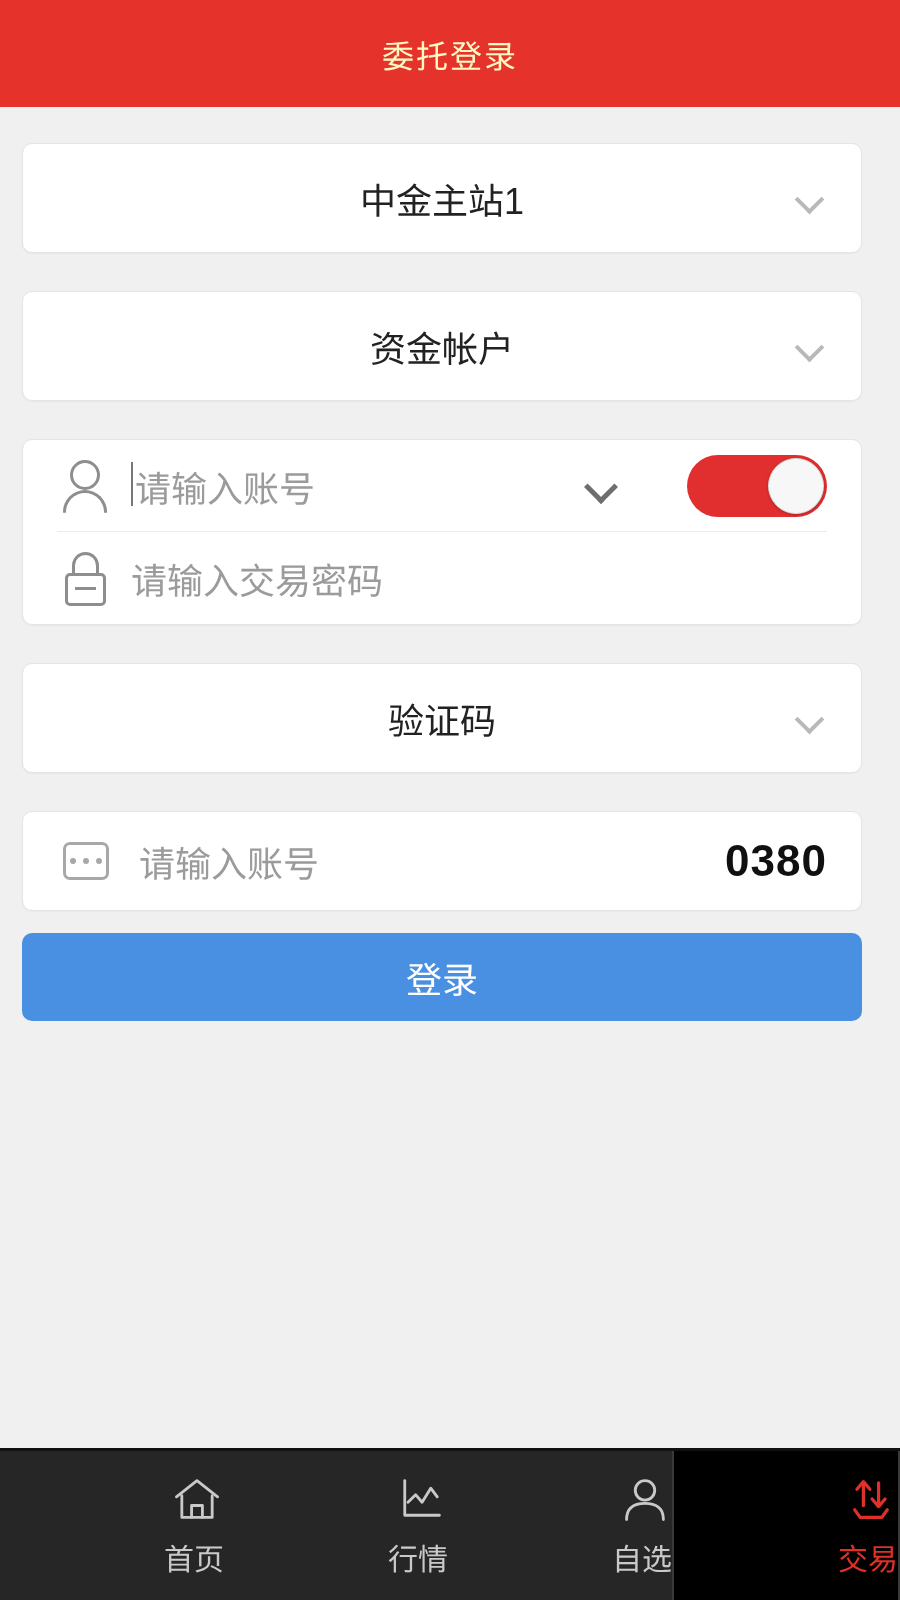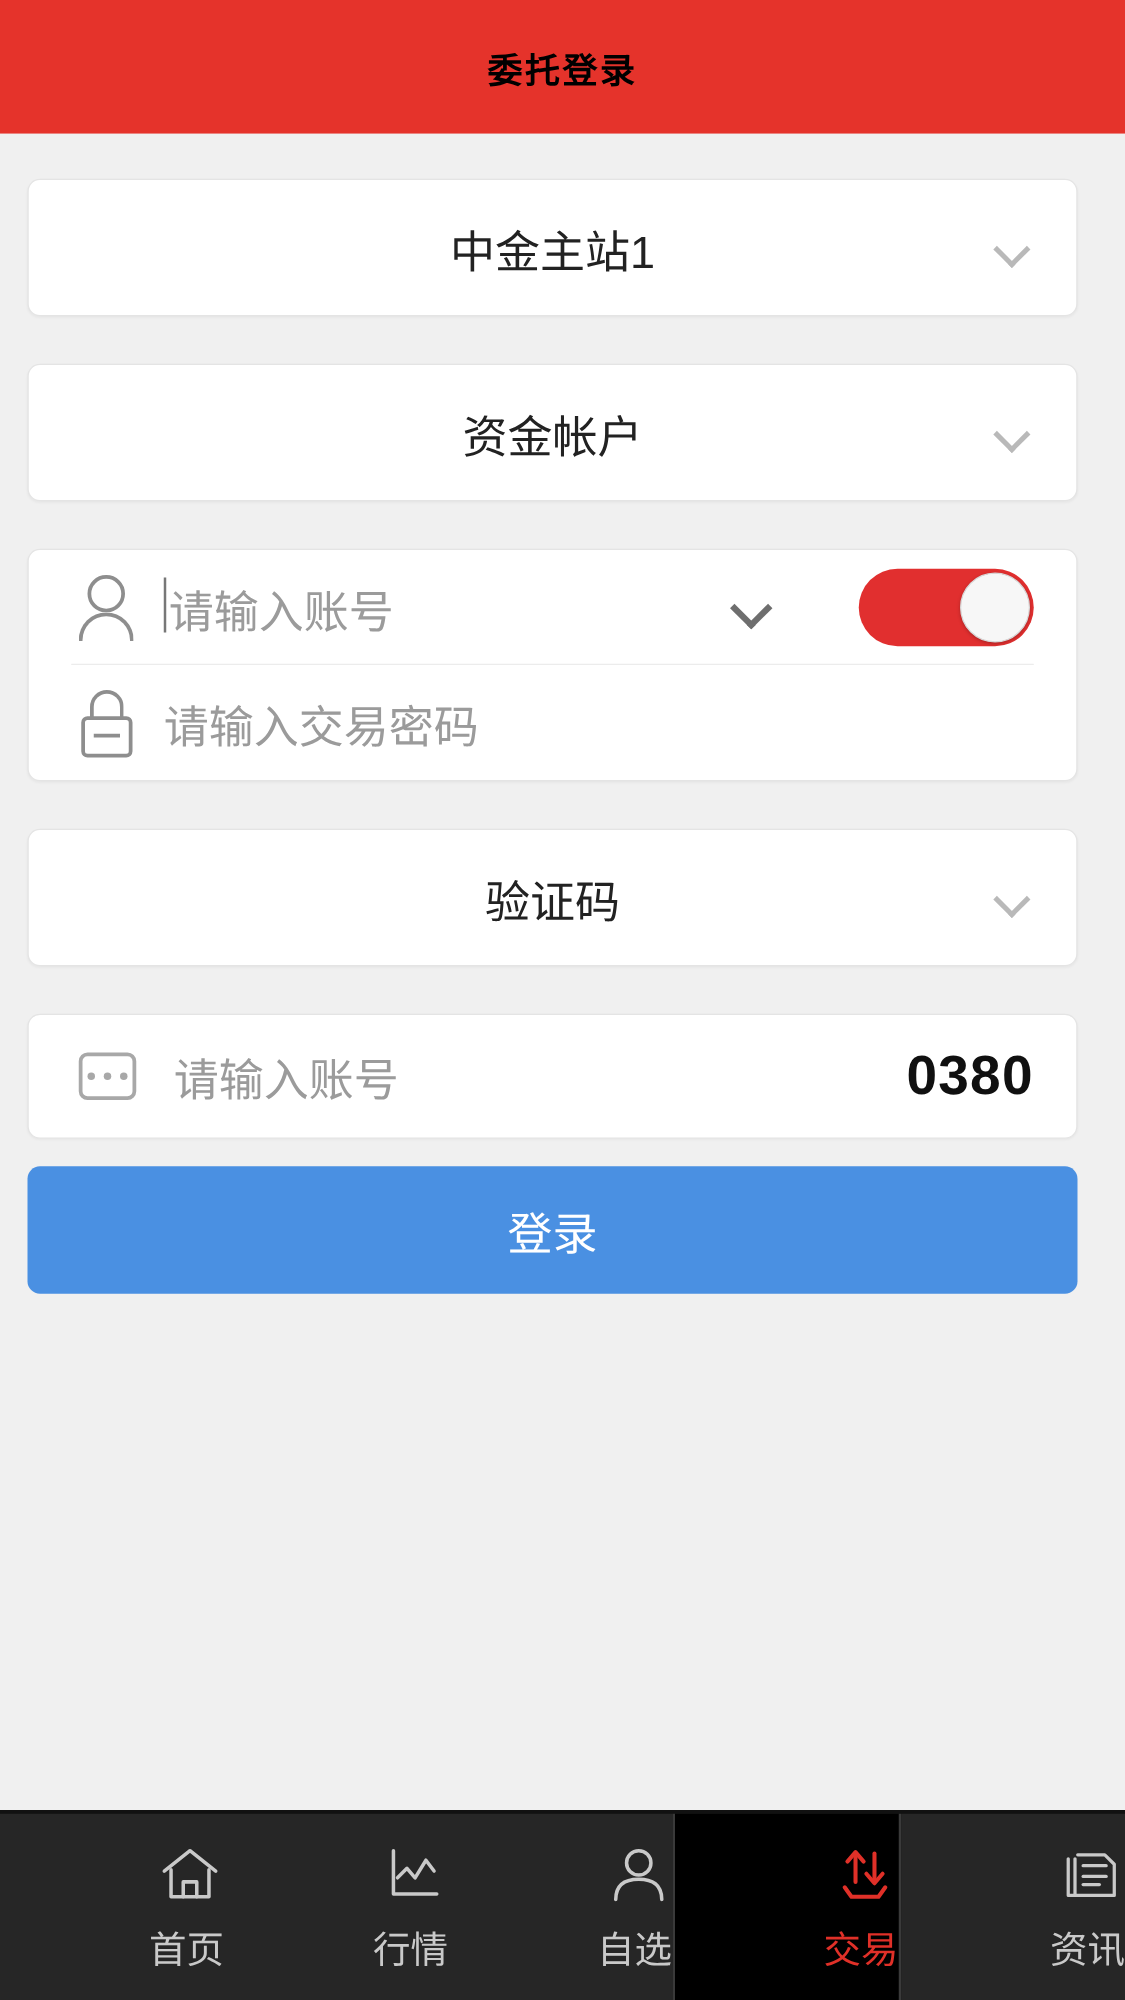--- a/index.html
+++ b/index.html
@@ -28,24 +28,24 @@
   
   .header {
     height: 107px;
     flex: 0 0 107px;
     background: #e5332b;
     display: flex;
     align-items: center;
     justify-content: center;
   }
   .header-title {
-    color: #000000;
-    font-size: 28px;
+    color: #fef9c3;
+    font-size: 32px;
     letter-spacing: 2px;
-    font-weight: 700;
+    font-weight: 400;
   }
 
   
   .content {
     flex: 1 1 auto;
     padding: 36px 38px 0 22px;
     background: #f0f0f0;
     overflow: hidden;
   }
 
@@ -250,21 +250,21 @@
     margin-left: auto;
     font-size: 44px;
     font-weight: bold;
     color: #101010;
     letter-spacing: 1px;
   }
 
   
   .login-btn {
     width: 100%;
-    height: 102px;
+    height: 88px;
     background: #4a90e2;
     border: none;
     border-radius: 10px;
     color: #ffffff;
     font-size: 36px;
     font-family: inherit;
     display: flex;
     align-items: center;
     justify-content: center;
     cursor: pointer;
@@ -410,27 +410,15 @@
           <path d="M17 30 V9"></path>
           <path d="M11 15 L17 8 L23 15"></path>
           <path d="M31 9 V30"></path>
           <path d="M25 24 L31 31 L37 24"></path>
           <path d="M9 34 L14 41 H34 L39 34"></path>
         </svg>
       </span>
       <span class="nav-label">交易</span>
     </div>
 
-    <div class="nav-item">
-      <span class="nav-ico">
-        <svg viewBox="0 0 48 48" fill="none" stroke="currentColor" stroke-width="2.4" stroke-linecap="round" stroke-linejoin="round">
-          <path d="M7 13 V40 H41 V17 L34 10 H14"></path>
-          <path d="M12 13 V40"></path>
-          <path d="M18 18 H35"></path>
-          <path d="M18 26 H35"></path>
-          <path d="M18 32 H30"></path>
-        </svg>
-      </span>
-      <span class="nav-label">资讯</span>
-    </div>
 
   </div>
 </div>
 
 </body></html>

